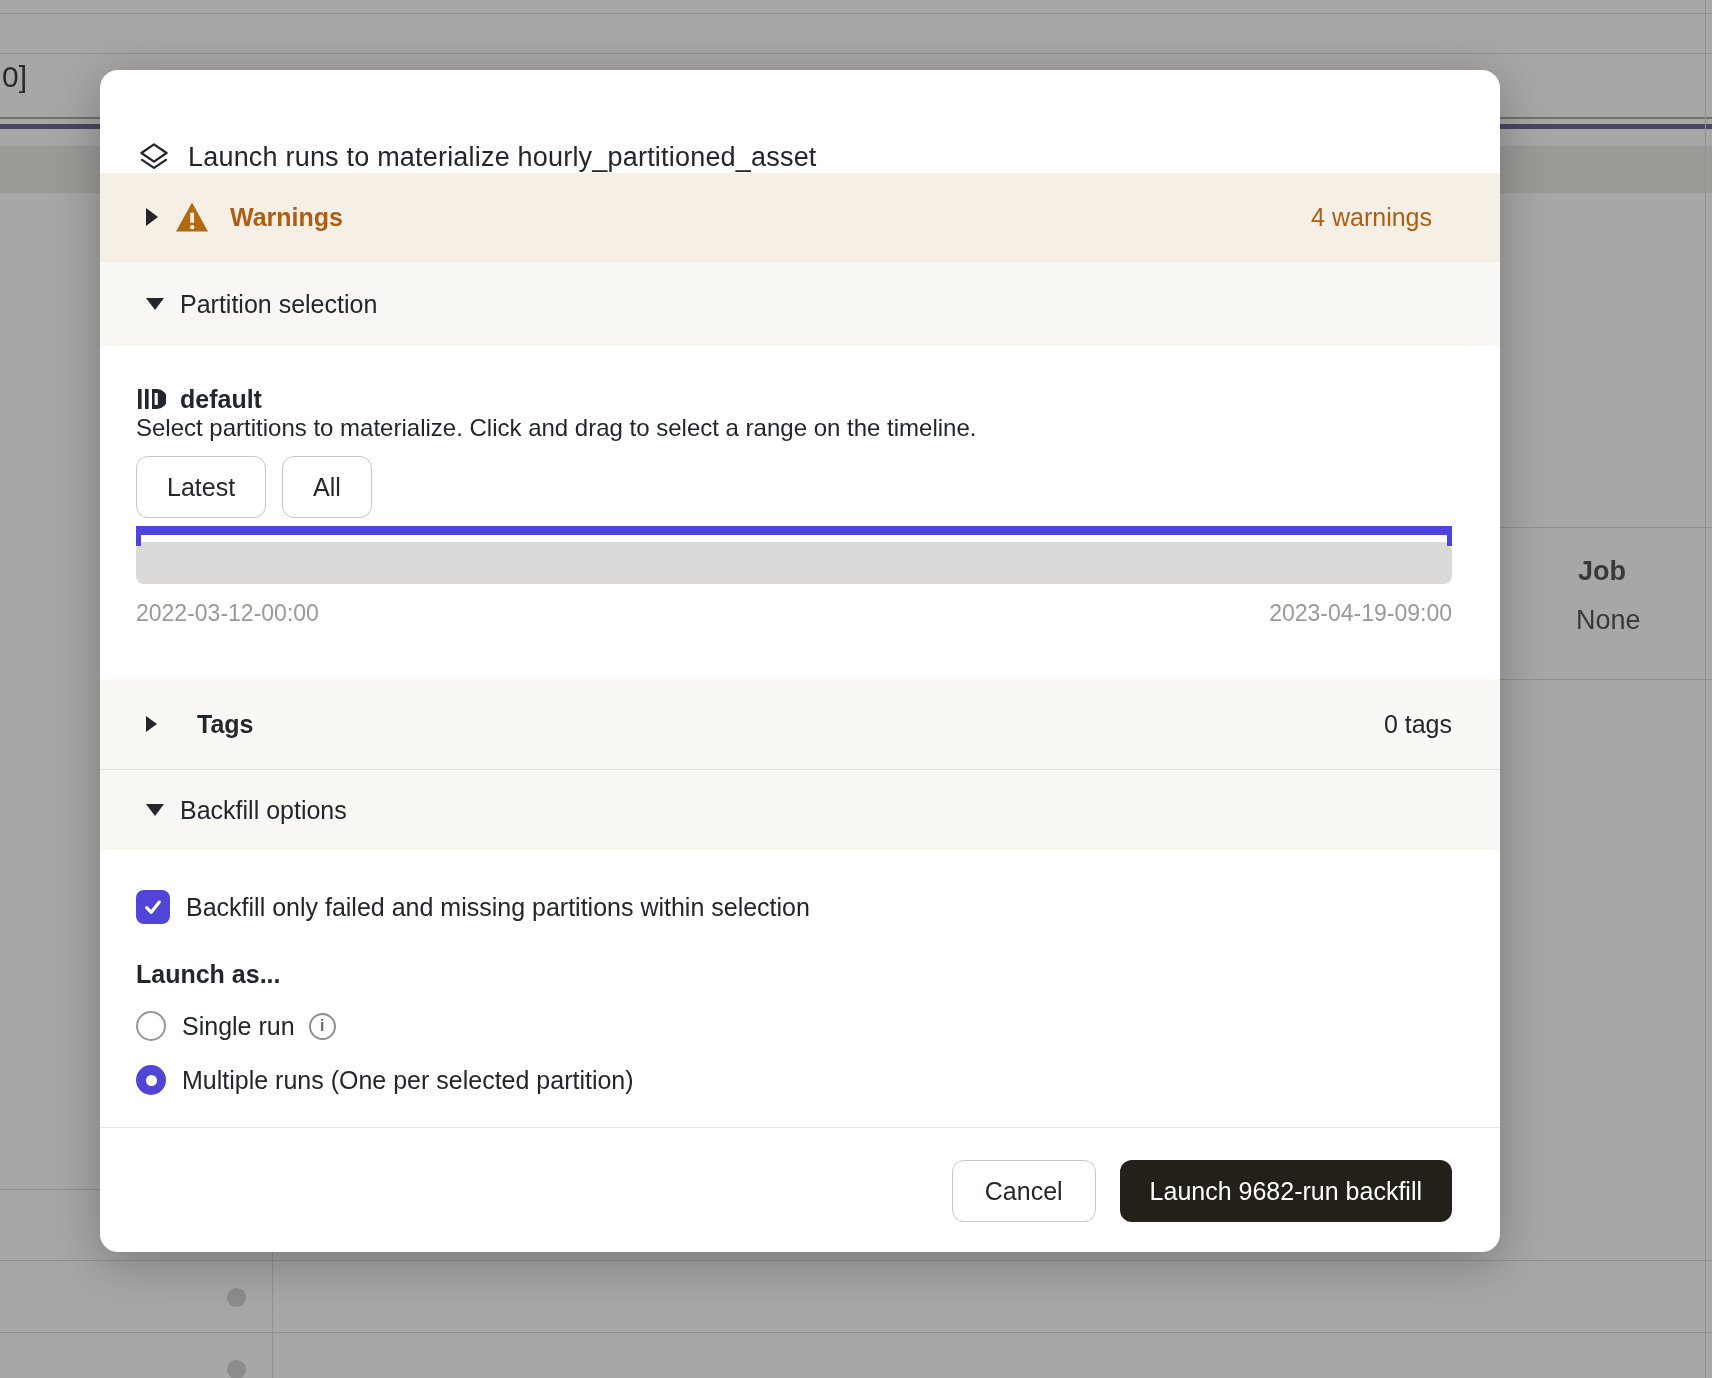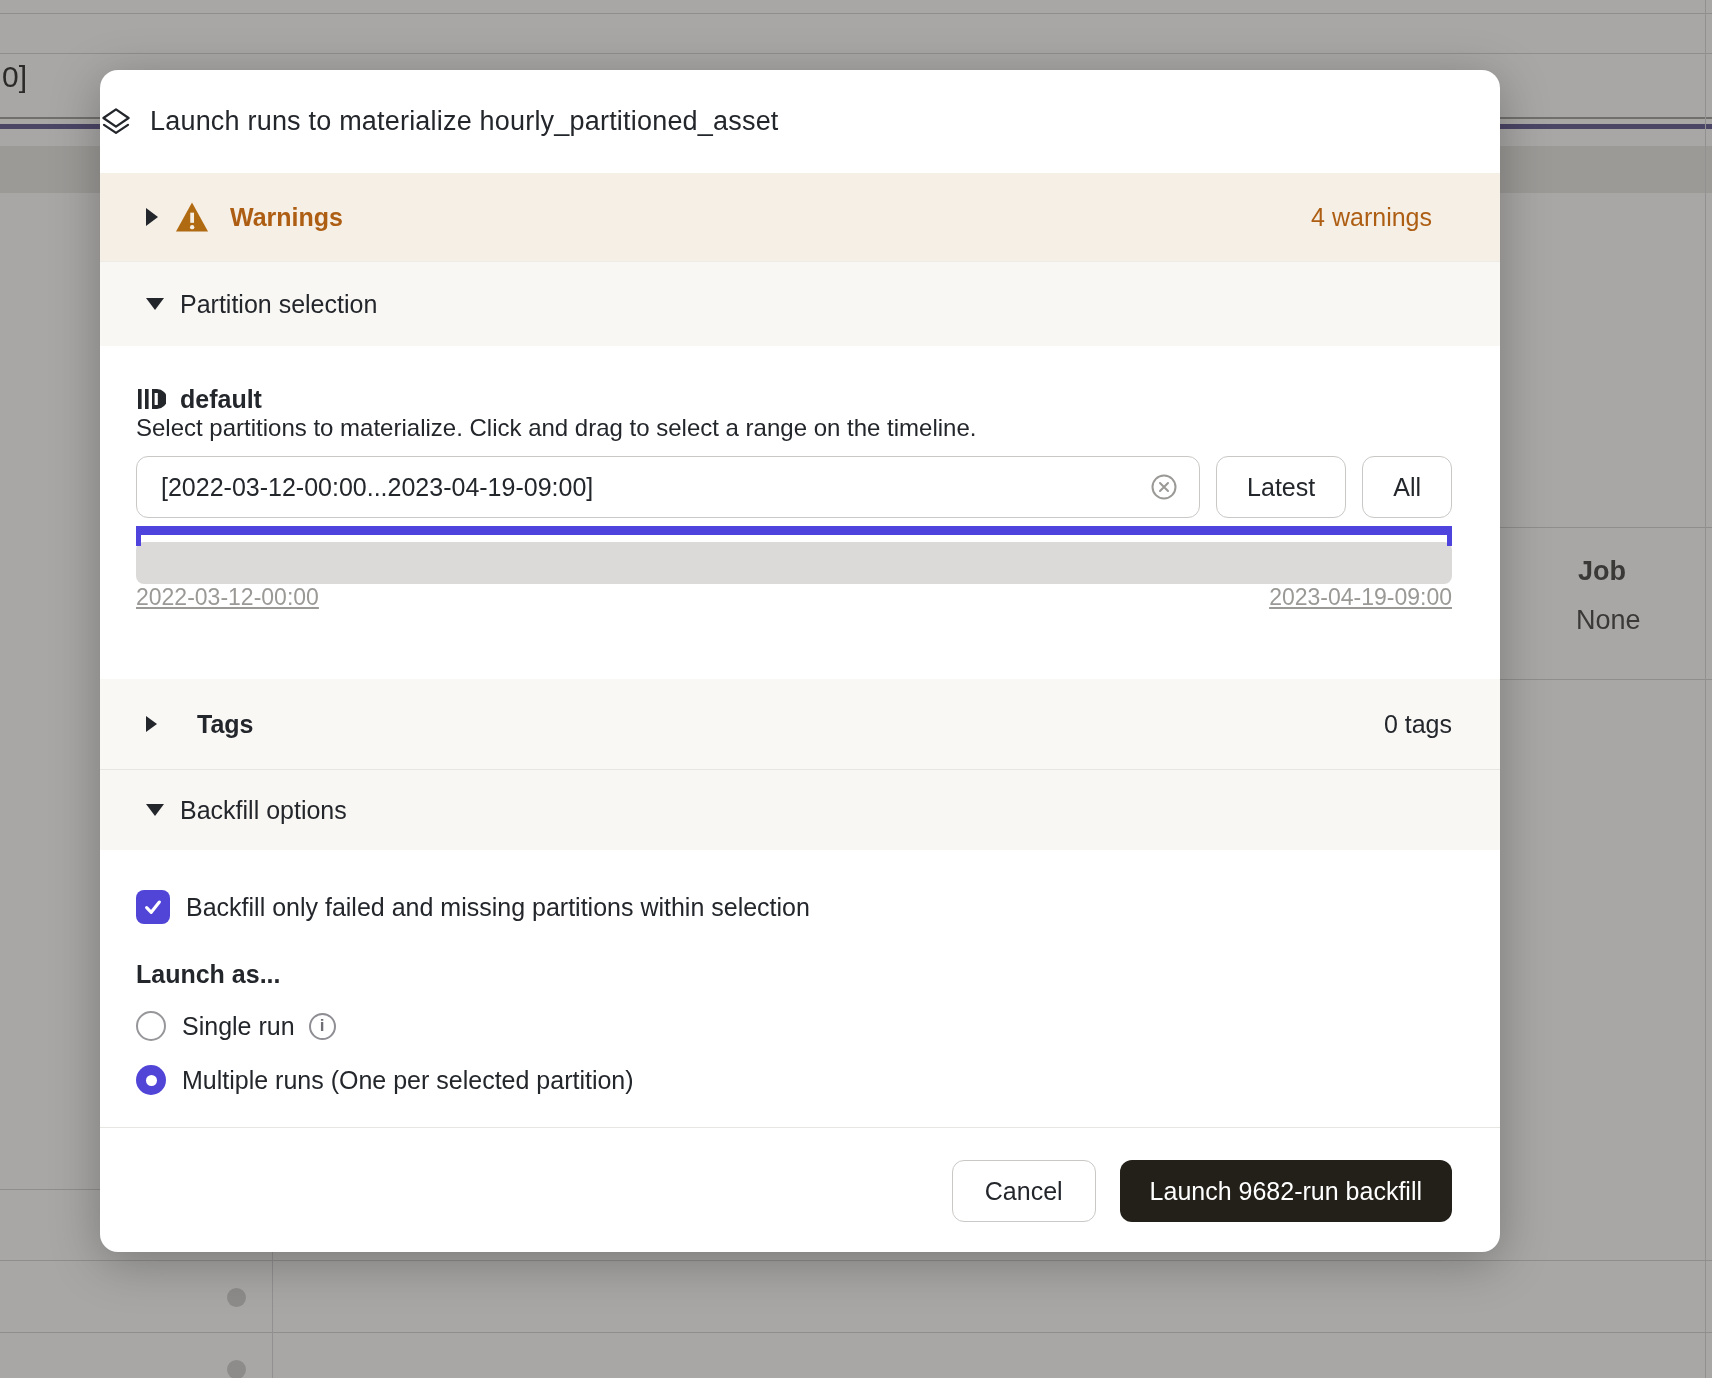--- a/index.html
+++ b/index.html
@@ -19,21 +19,21 @@
   .bg-job{position:absolute;left:1578px;top:556px;font-size:27px;font-weight:bold;color:#3a3937;}
   .bg-none{position:absolute;left:1576px;top:605px;font-size:27px;color:#3a3937;}
   .bg-dot{position:absolute;width:19px;height:19px;border-radius:50%;background:#8d8c8a;}
   
   .modal{
     position:absolute;left:100px;top:70px;width:1400px;height:1182px;
     background:#ffffff;border-radius:18px;
     box-shadow:0 10px 50px rgba(0,0,0,.28);
     display:flex;flex-direction:column;overflow:hidden;
   }
-  .m-header{height:103px;display:flex;align-items:center;flex:0 0 auto;}
+  .m-header{height:103px;display:flex;align-items:flex-end;padding-left:38px;flex:0 0 auto;}
   .m-header .title{font-size:27px;font-weight:500;margin-left:18px;letter-spacing:.2px;}
   .row-warnings{
     height:88px;flex:0 0 auto;background:#f5efe6;
     display:flex;align-items:center;padding:0 68px 0 46px;cursor:pointer;
   }
   .row-warnings .label{color:#ae5e13;font-weight:bold;font-size:25px;margin-left:20px;}
   .row-warnings .count{margin-left:auto;color:#ae5e13;font-size:25px;}
   .chev-right{width:0;height:0;border-top:9px solid transparent;border-bottom:9px solid transparent;border-left:12px solid #23262b;flex:0 0 auto;}
   .chev-down{width:0;height:0;border-left:9px solid transparent;border-right:9px solid transparent;border-top:12px solid #23262b;flex:0 0 auto;}
   .sec-header{
@@ -57,21 +57,21 @@
   .btn-outline{
     height:62px;box-sizing:border-box;border:1px solid #c9c8c6;border-radius:12px;background:#fff;
     font-size:25px;color:#23262b;padding:0 30px;cursor:pointer;
     display:flex;align-items:center;justify-content:center;
     font-family:"Liberation Sans","DejaVu Sans",sans-serif;
   }
   .selbar{margin-top:8px;height:9px;background:#4f43dd;position:relative;}
   .selbar::before,.selbar::after{content:"";position:absolute;top:0;width:5px;height:20px;background:#4f43dd;}
   .selbar::before{left:0;} .selbar::after{right:0;}
   .timeline{margin-top:7px;height:42px;border-radius:8px;background:#dbdad8;cursor:pointer;}
-  .dates{display:flex;justify-content:space-between;font-size:23px;color:#9a9996;text-decoration:underline;}
+  .dates{display:flex;justify-content:space-between;margin-top:16px;font-size:23px;color:#9a9996;}
   .backfill-body{height:277px;flex:0 0 auto;padding:40px 48px 0 36px;box-sizing:border-box;}
   .check-row{display:flex;align-items:center;cursor:pointer;}
   .checkbox{
     width:34px;height:34px;border-radius:8px;background:#5145d8;flex:0 0 auto;
     display:flex;align-items:center;justify-content:center;
   }
   .check-row .label{font-size:25px;margin-left:16px;}
   .launch-as{margin-top:36px;font-size:25px;font-weight:bold;}
   .radio-row{display:flex;align-items:center;margin-top:20px;height:34px;cursor:pointer;}
   .radio{width:30px;height:30px;border-radius:50%;box-sizing:border-box;flex:0 0 auto;}
@@ -153,27 +153,20 @@
       <svg width="30" height="30" viewBox="0 0 30 30">
         <rect x="2" y="5" width="3.6" height="20" fill="#23262b"></rect>
         <rect x="9" y="5" width="3.6" height="20" fill="#23262b"></rect>
         <path d="M16 5 h5 a10 10 0 0 1 0 20 h-5 z" fill="#23262b"></path>
         <rect x="18.6" y="9" width="3.2" height="12" fill="#ffffff"></rect>
       </svg>
       <div class="dim-name">default</div>
     </div>
     <div class="part-desc">Select partitions to materialize. Click and drag to select a range on the timeline.</div>
     <div class="input-row">
-      <div class="range-input">
-        <div class="val">[2022-03-12-00:00...2023-04-19-09:00]</div>
-        <svg width="30" height="30" viewBox="0 0 30 30" style="cursor:pointer">
-          <circle cx="15" cy="15" r="11.5" fill="none" stroke="#9a9996" stroke-width="2"></circle>
-          <path d="M11 11 L19 19 M19 11 L11 19" stroke="#9a9996" stroke-width="2" stroke-linecap="round"></path>
-        </svg>
-      </div>
       <button class="btn-outline">Latest</button>
       <button class="btn-outline">All</button>
     </div>
     <div class="selbar"></div>
     <div class="timeline"></div>
     <div class="dates">
       <div>2022-03-12-00:00</div>
       <div>2023-04-19-09:00</div>
     </div>
   </div>

